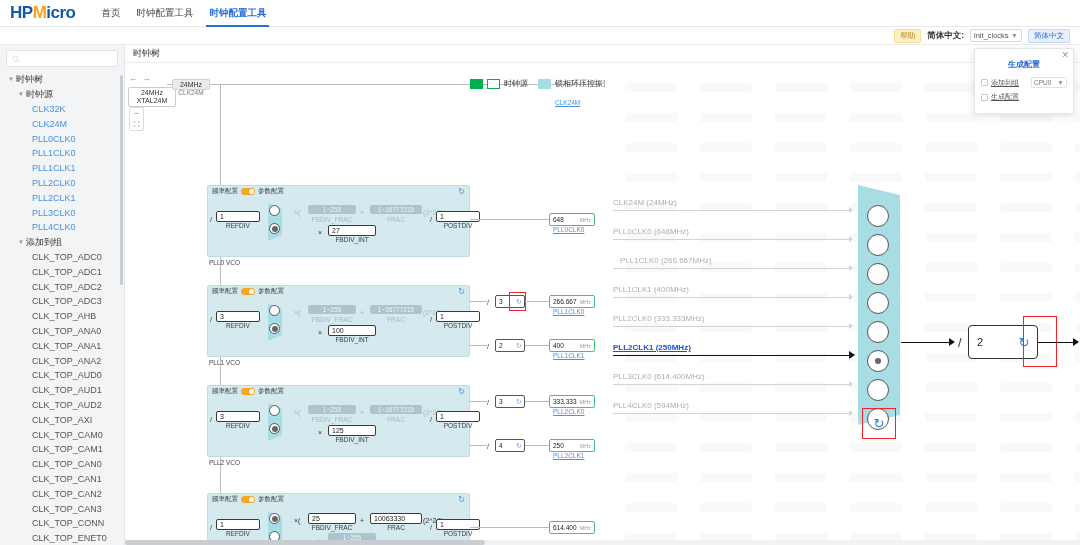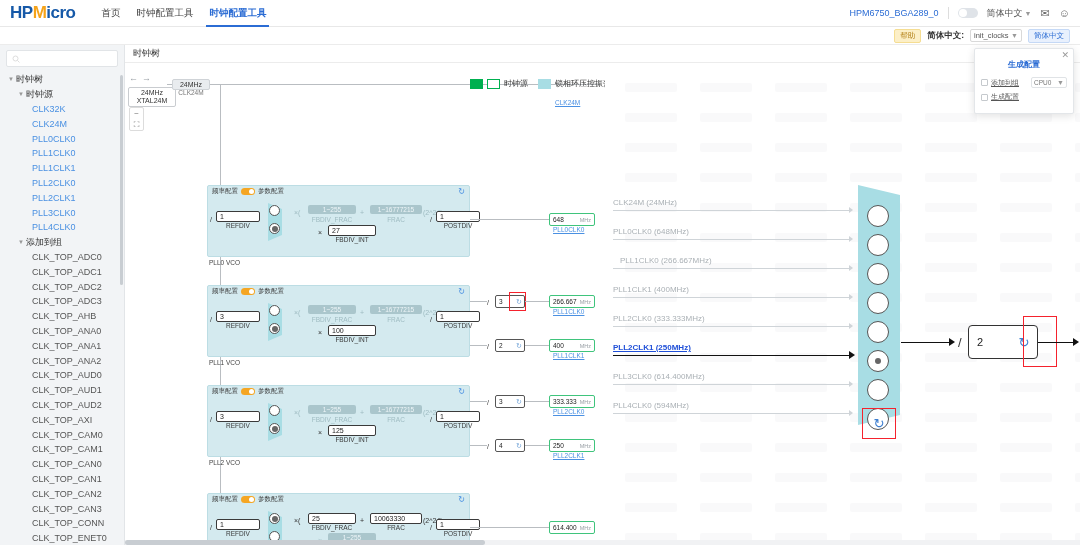--- a/index.html
+++ b/index.html
@@ -252,31 +252,20 @@
 <div class="topbar">
   <div class="logo">
     <span class="hp">HP</span>
       <span class="m">M</span>
       <span class="icro">icro</span>
   </div>
   <div class="navtabs">
     <div class="navtab">首页</div>
     <div class="navtab">时钟配置工具</div>
     <div class="navtab active">时钟配置工具</div>
-  </div>
-  <div class="topright">
-    <span class="chipname">HPM6750_BGA289_0</span>
-    <span class="vdiv"></span>
-    <span class="toggle-sw"></span>
-    <span class="langsel">
-      <span>简体中文</span>
-      <span class="caret">▼</span>
-    </span>
-    <span class="ic">✉</span>
-    <span class="ic">☺</span>
   </div>
 </div>
 
 <div class="subbar">
   <div class="btn-warn">帮助</div>
   <div class="lbl">简体中文:</div>
   <div class="fn-select">
     <span>init_clocks</span>
     <span class="caret">▼</span>
   </div>

